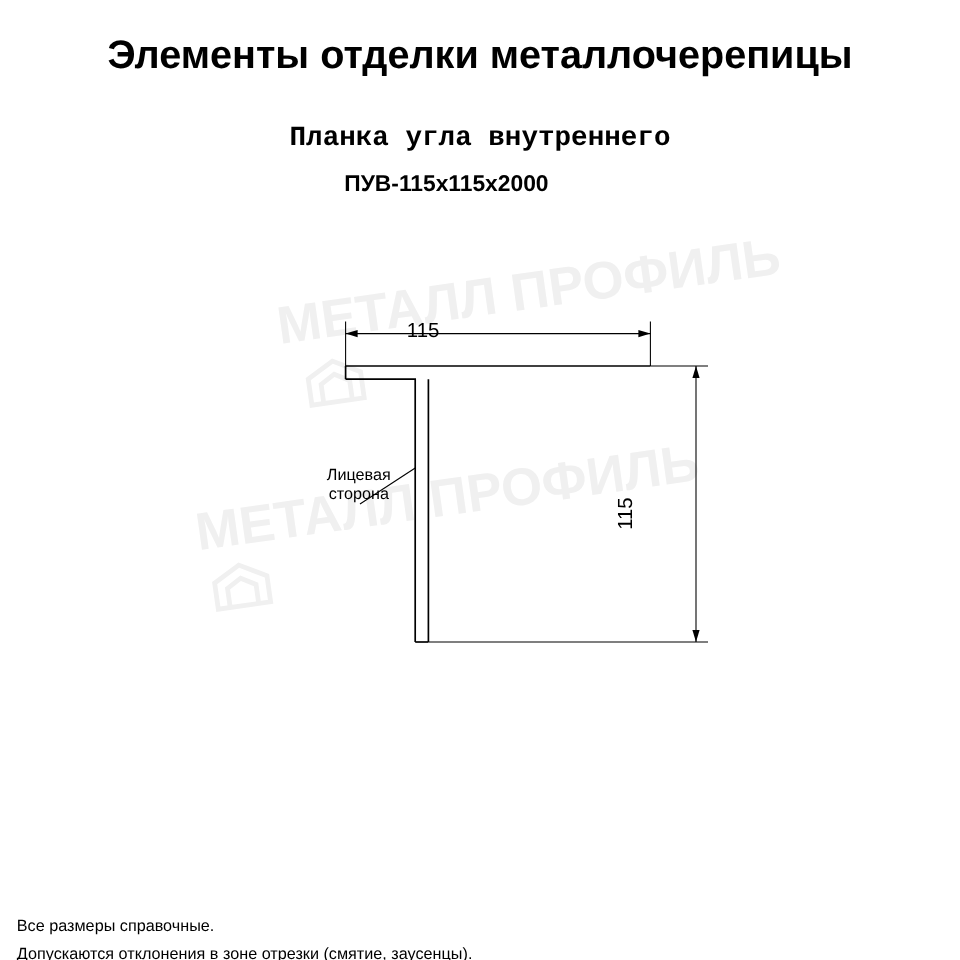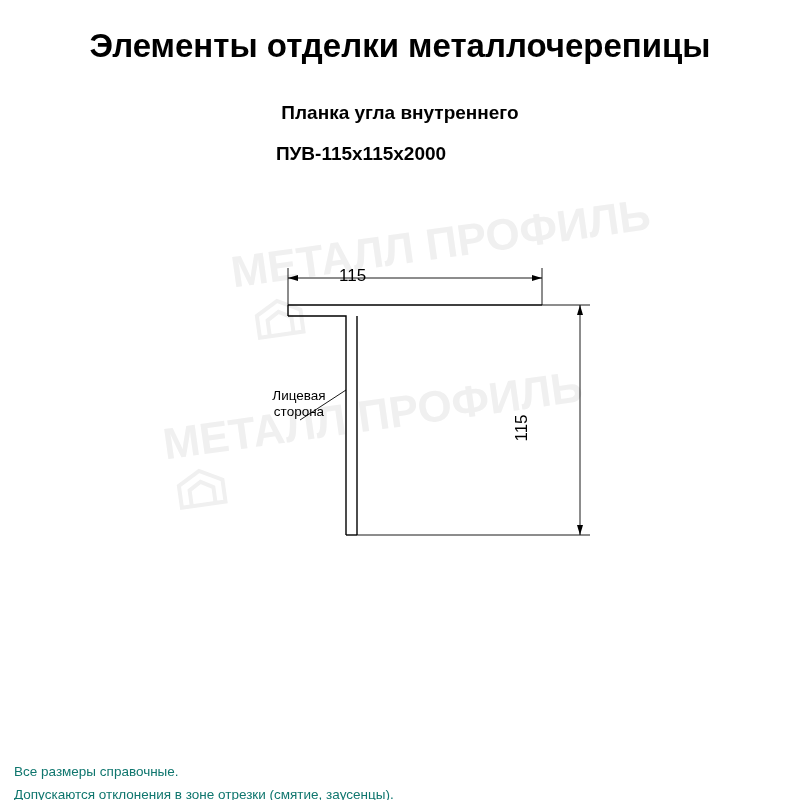--- a/index.html
+++ b/index.html
@@ -28,31 +28,33 @@
     font-size: 33px;
     font-weight: bold;
     letter-spacing: 0px;
   }
   .title-sub1 {
     position: absolute;
     top: 102px;
     left: 0;
     width: 800px;
     text-align: center;
-    font-size: 19px;
+    font-size: 23px;
     font-weight: bold;
+    font-family: Liberation Mono, monospace;
   }
   .title-sub2 {
     position: absolute;
     top: 143px;
     left: 0;
     width: 722px;
     text-align: center;
     font-size: 19px;
     font-weight: bold;
+    padding-left: 11px;
   }
   .drawing {
     position: absolute;
     top: 230px;
     left: 160px;
     width: 600px;
     height: 340px;
   }
   .watermark {
     position: absolute;
@@ -78,21 +80,21 @@
   }
   .wm-logo {
     position: absolute;
     pointer-events: none;
     user-select: none;
   }
   .footnote {
     position: absolute;
     left: 14px;
     font-size: 13.5px;
-    color: #0f766e;
+    color: #000000;
   }
   .footnote.l1 { top: 764px; }
   .footnote.l2 { top: 787px; }
   .dim-label {
     position: absolute;
     font-size: 17px;
     color: #000;
   }
   .face-label {
     position: absolute;

